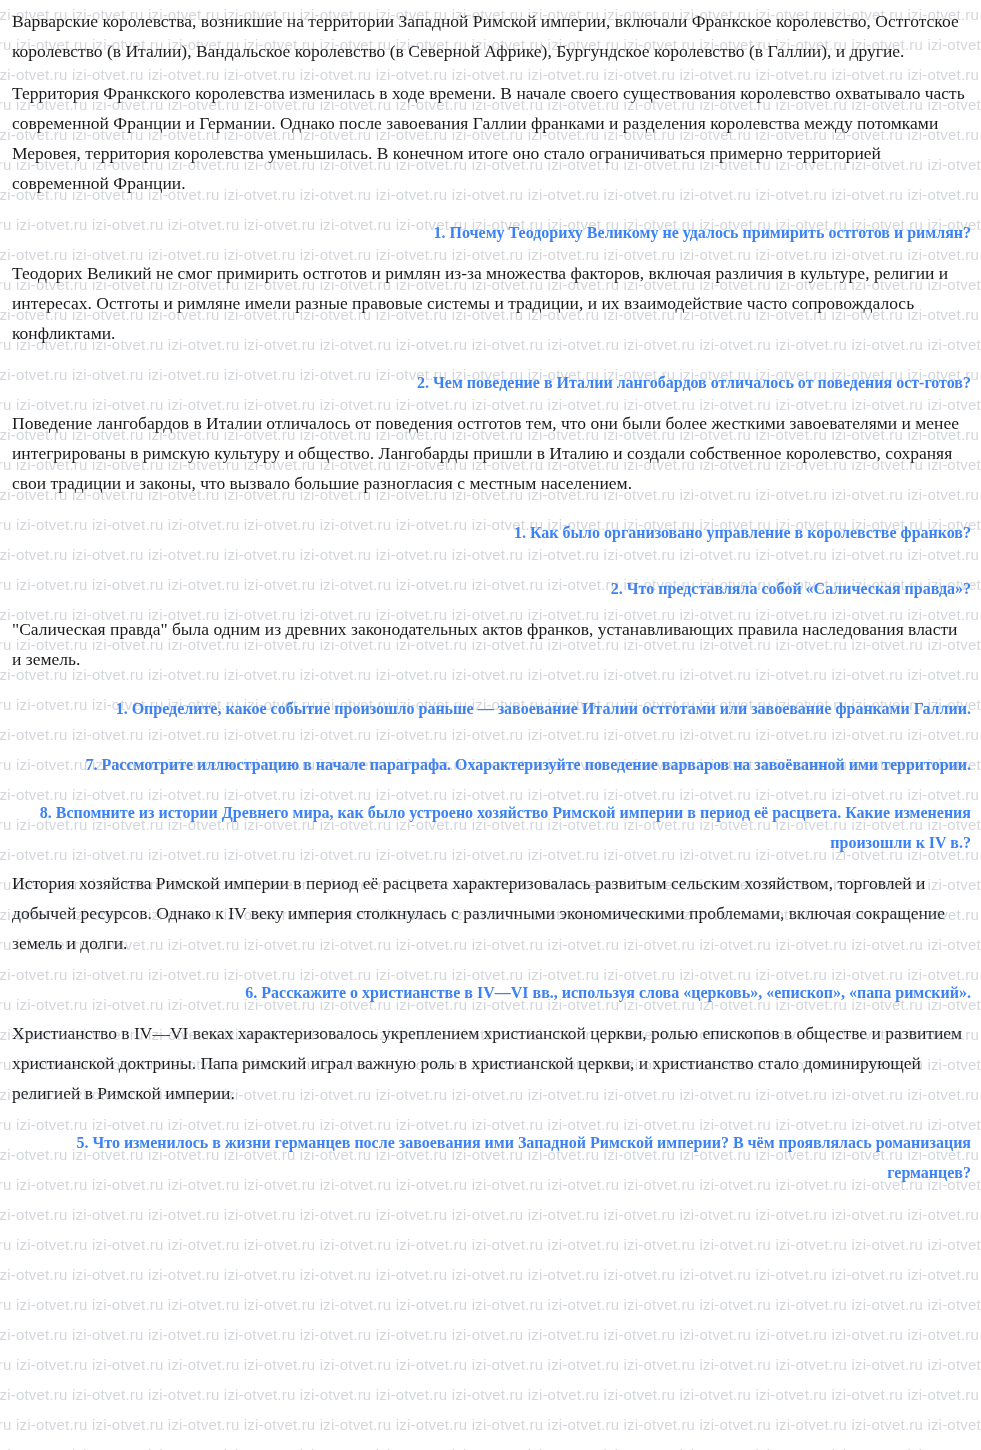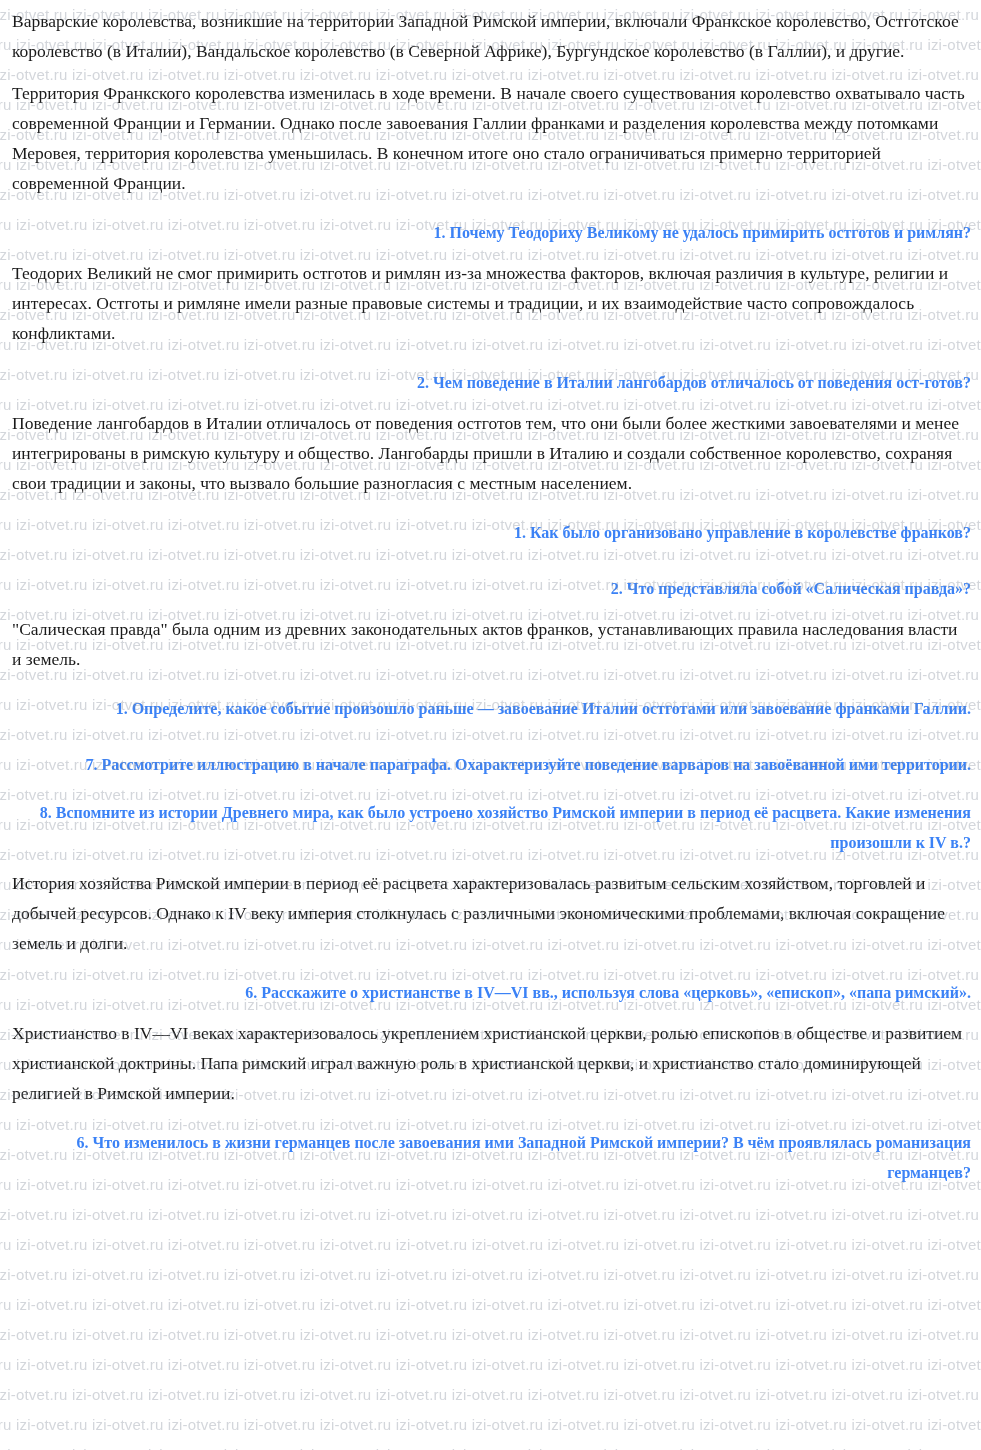--- a/index.html
+++ b/index.html
@@ -89,21 +89,21 @@
     <p class="q">7. Рассмотрите иллюстрацию в начале параграфа. Охарактеризуйте поведение варваров на завоёванной ими территории.</p>
     <div class="gap-md"></div>
     <p class="q">8. Вспомните из истории Древнего мира, как было устроено хозяйство Римской империи в период её расцвета. Какие изменения произошли к IV в.?</p>
     <div class="gap-sm"></div>
     <p class="para">История хозяйства Римской империи в период её расцвета характеризовалась развитым сельским хозяйством, торговлей и добычей ресурсов. Однако к IV веку империя столкнулась с различными экономическими проблемами, включая сокращение земель и долги.</p>
     <div class="gap-md"></div>
     <p class="q">6. Расскажите о христианстве в IV—VI вв., используя слова «церковь», «епископ», «папа римский».</p>
     <div class="gap-sm"></div>
     <p class="para">Христианство в IV—VI веках характеризовалось укреплением христианской церкви, ролью епископов в обществе и развитием христианской доктрины. Папа римский играл важную роль в христианской церкви, и христианство стало доминирующей религией в Римской империи.</p>
     <div class="gap-md"></div>
-    <p class="q">6. Что изменилось в жизни германцев после завоевания ими Западной Римской империи? В чём проявлялась романизация германцев?</p>
+    <p class="q">5. Что изменилось в жизни германцев после завоевания ими Западной Римской империи? В чём проявлялась романизация германцев?</p>
   </div>
 <div id="watermark">
     <div class="wm-row" style="margin-left: -4px;">izi-otvet.ru izi-otvet.ru izi-otvet.ru izi-otvet.ru izi-otvet.ru izi-otvet.ru izi-otvet.ru izi-otvet.ru izi-otvet.ru izi-otvet.ru izi-otvet.ru izi-otvet.ru izi-otvet.ru izi-otvet.ru </div>
     <div class="wm-row" style="margin-left: -60px;">izi-otvet.ru izi-otvet.ru izi-otvet.ru izi-otvet.ru izi-otvet.ru izi-otvet.ru izi-otvet.ru izi-otvet.ru izi-otvet.ru izi-otvet.ru izi-otvet.ru izi-otvet.ru izi-otvet.ru izi-otvet.ru </div>
     <div class="wm-row" style="margin-left: -4px;">izi-otvet.ru izi-otvet.ru izi-otvet.ru izi-otvet.ru izi-otvet.ru izi-otvet.ru izi-otvet.ru izi-otvet.ru izi-otvet.ru izi-otvet.ru izi-otvet.ru izi-otvet.ru izi-otvet.ru izi-otvet.ru </div>
     <div class="wm-row" style="margin-left: -60px;">izi-otvet.ru izi-otvet.ru izi-otvet.ru izi-otvet.ru izi-otvet.ru izi-otvet.ru izi-otvet.ru izi-otvet.ru izi-otvet.ru izi-otvet.ru izi-otvet.ru izi-otvet.ru izi-otvet.ru izi-otvet.ru </div>
     <div class="wm-row" style="margin-left: -4px;">izi-otvet.ru izi-otvet.ru izi-otvet.ru izi-otvet.ru izi-otvet.ru izi-otvet.ru izi-otvet.ru izi-otvet.ru izi-otvet.ru izi-otvet.ru izi-otvet.ru izi-otvet.ru izi-otvet.ru izi-otvet.ru </div>
     <div class="wm-row" style="margin-left: -60px;">izi-otvet.ru izi-otvet.ru izi-otvet.ru izi-otvet.ru izi-otvet.ru izi-otvet.ru izi-otvet.ru izi-otvet.ru izi-otvet.ru izi-otvet.ru izi-otvet.ru izi-otvet.ru izi-otvet.ru izi-otvet.ru </div>
     <div class="wm-row" style="margin-left: -4px;">izi-otvet.ru izi-otvet.ru izi-otvet.ru izi-otvet.ru izi-otvet.ru izi-otvet.ru izi-otvet.ru izi-otvet.ru izi-otvet.ru izi-otvet.ru izi-otvet.ru izi-otvet.ru izi-otvet.ru izi-otvet.ru </div>
     <div class="wm-row" style="margin-left: -60px;">izi-otvet.ru izi-otvet.ru izi-otvet.ru izi-otvet.ru izi-otvet.ru izi-otvet.ru izi-otvet.ru izi-otvet.ru izi-otvet.ru izi-otvet.ru izi-otvet.ru izi-otvet.ru izi-otvet.ru izi-otvet.ru </div>

